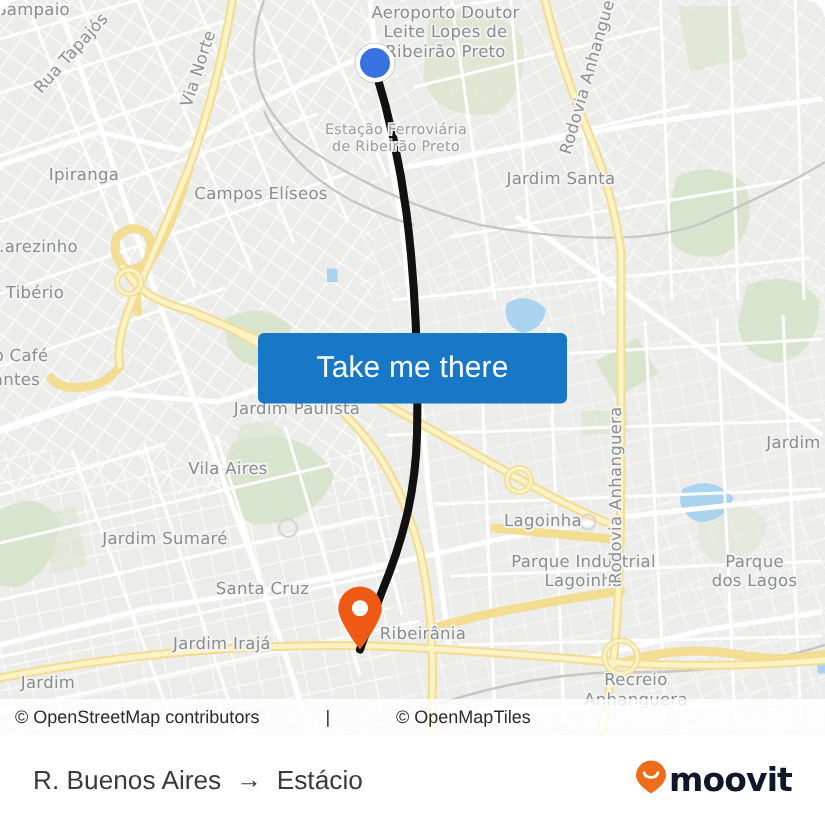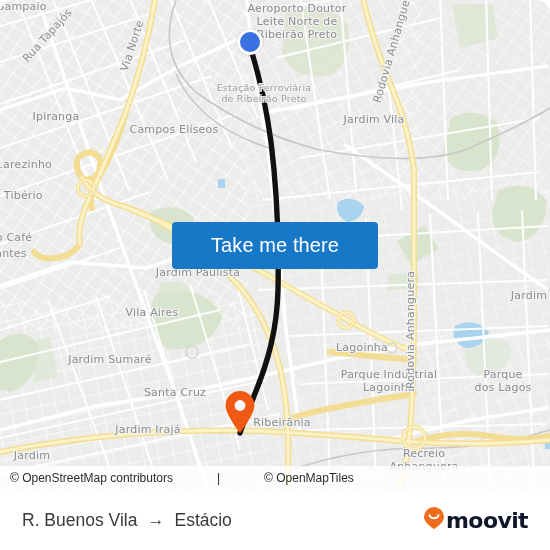--- a/index.html
+++ b/index.html
@@ -322,27 +322,27 @@
                C 277 330, 268 362, 254 396
                C 248 412, 243 424, 240 433" fill="none" stroke="#111111" stroke-width="5.4" stroke-linecap="round"></path>
     </svg>
 
     <div id="labels">
         <div class="maplabel " style="left: 22px; top: 7px;">Sampaio</div>
         <div class="maplabel road" style="left: 48px; top: 36px; transform: translate(-50%, -50%) rotate(-48deg);">Rua Tapajós</div>
         <div class="maplabel road" style="left: 133px; top: 46px; transform: translate(-50%, -50%) rotate(-72deg);">Via Norte</div>
         <div class="maplabel road" style="left: 394px; top: 46px; transform: translate(-50%, -50%) rotate(-74deg);">Rodovia Anhanguera</div>
         <div class="maplabel " style="left: 297px; top: 9px;">Aeroporto Doutor</div>
-        <div class="maplabel " style="left: 297px; top: 22px;">Leite Norte de</div>
+        <div class="maplabel " style="left: 297px; top: 22px;">Leite Lopes de</div>
         <div class="maplabel " style="left: 297px; top: 35px;">Ribeirão Preto</div>
         <div class="maplabel small" style="left: 264px; top: 88px;">Estação Ferroviária</div>
         <div class="maplabel small" style="left: 264px; top: 99px;">de Ribeirão Preto</div>
         <div class="maplabel " style="left: 56px; top: 117px;">Ipiranga</div>
         <div class="maplabel " style="left: 174px; top: 130px;">Campos Elíseos</div>
-        <div class="maplabel " style="left: 374px; top: 120px;">Jardim Vila</div>
+        <div class="maplabel " style="left: 374px; top: 120px;">Jardim Santa</div>
         <div class="maplabel " style="left: 22px; top: 165px;">...arezinho</div>
         <div class="maplabel " style="left: 18px; top: 196px;">a Tibério</div>
         <div class="maplabel " style="left: 14px; top: 238px;">o Café</div>
         <div class="maplabel " style="left: 11px; top: 254px;">antes</div>
         <div class="maplabel big" style="left: 225px; top: 250px;">Ribeirão Preto</div>
         <div class="maplabel " style="left: 198px; top: 273px;">Jardim Paulista</div>
         <div class="maplabel " style="left: 529px; top: 296px;">Jardim</div>
         <div class="maplabel " style="left: 152px; top: 313px;">Vila Aires</div>
         <div class="maplabel " style="left: 362px; top: 348px;">Lagoinha</div>
         <div class="maplabel " style="left: 110px; top: 360px;">Jardim Sumaré</div>
@@ -372,21 +372,21 @@
 
     <div id="attribution">
       <span>© OpenStreetMap contributors</span>
       <span class="sep">|</span>
       <span>© OpenMapTiles</span>
     </div>
   </div>
 
   <div id="footer">
     <div id="trip">
-      <span>R. Buenos Vila</span>
+      <span>R. Buenos Aires</span>
       <span class="arrow">→</span>
       <span>Estácio</span>
     </div>
     <div id="brand">
       <span>
         <svg width="22" height="24" viewBox="0 0 22 24">
           <path d="M11 1 A10 10 0 0 0 1 11 C1 17 11 23 11 23 C11 23 21 17 21 11 A10 10 0 0 0 11 1 Z" fill="#ef6c1a"></path>
           <path d="M6.4 9.2 C7.6 13.2 14.4 13.2 15.6 9.2" fill="none" stroke="#ffffff" stroke-width="1.9" stroke-linecap="round"></path>
         </svg>
       </span>

